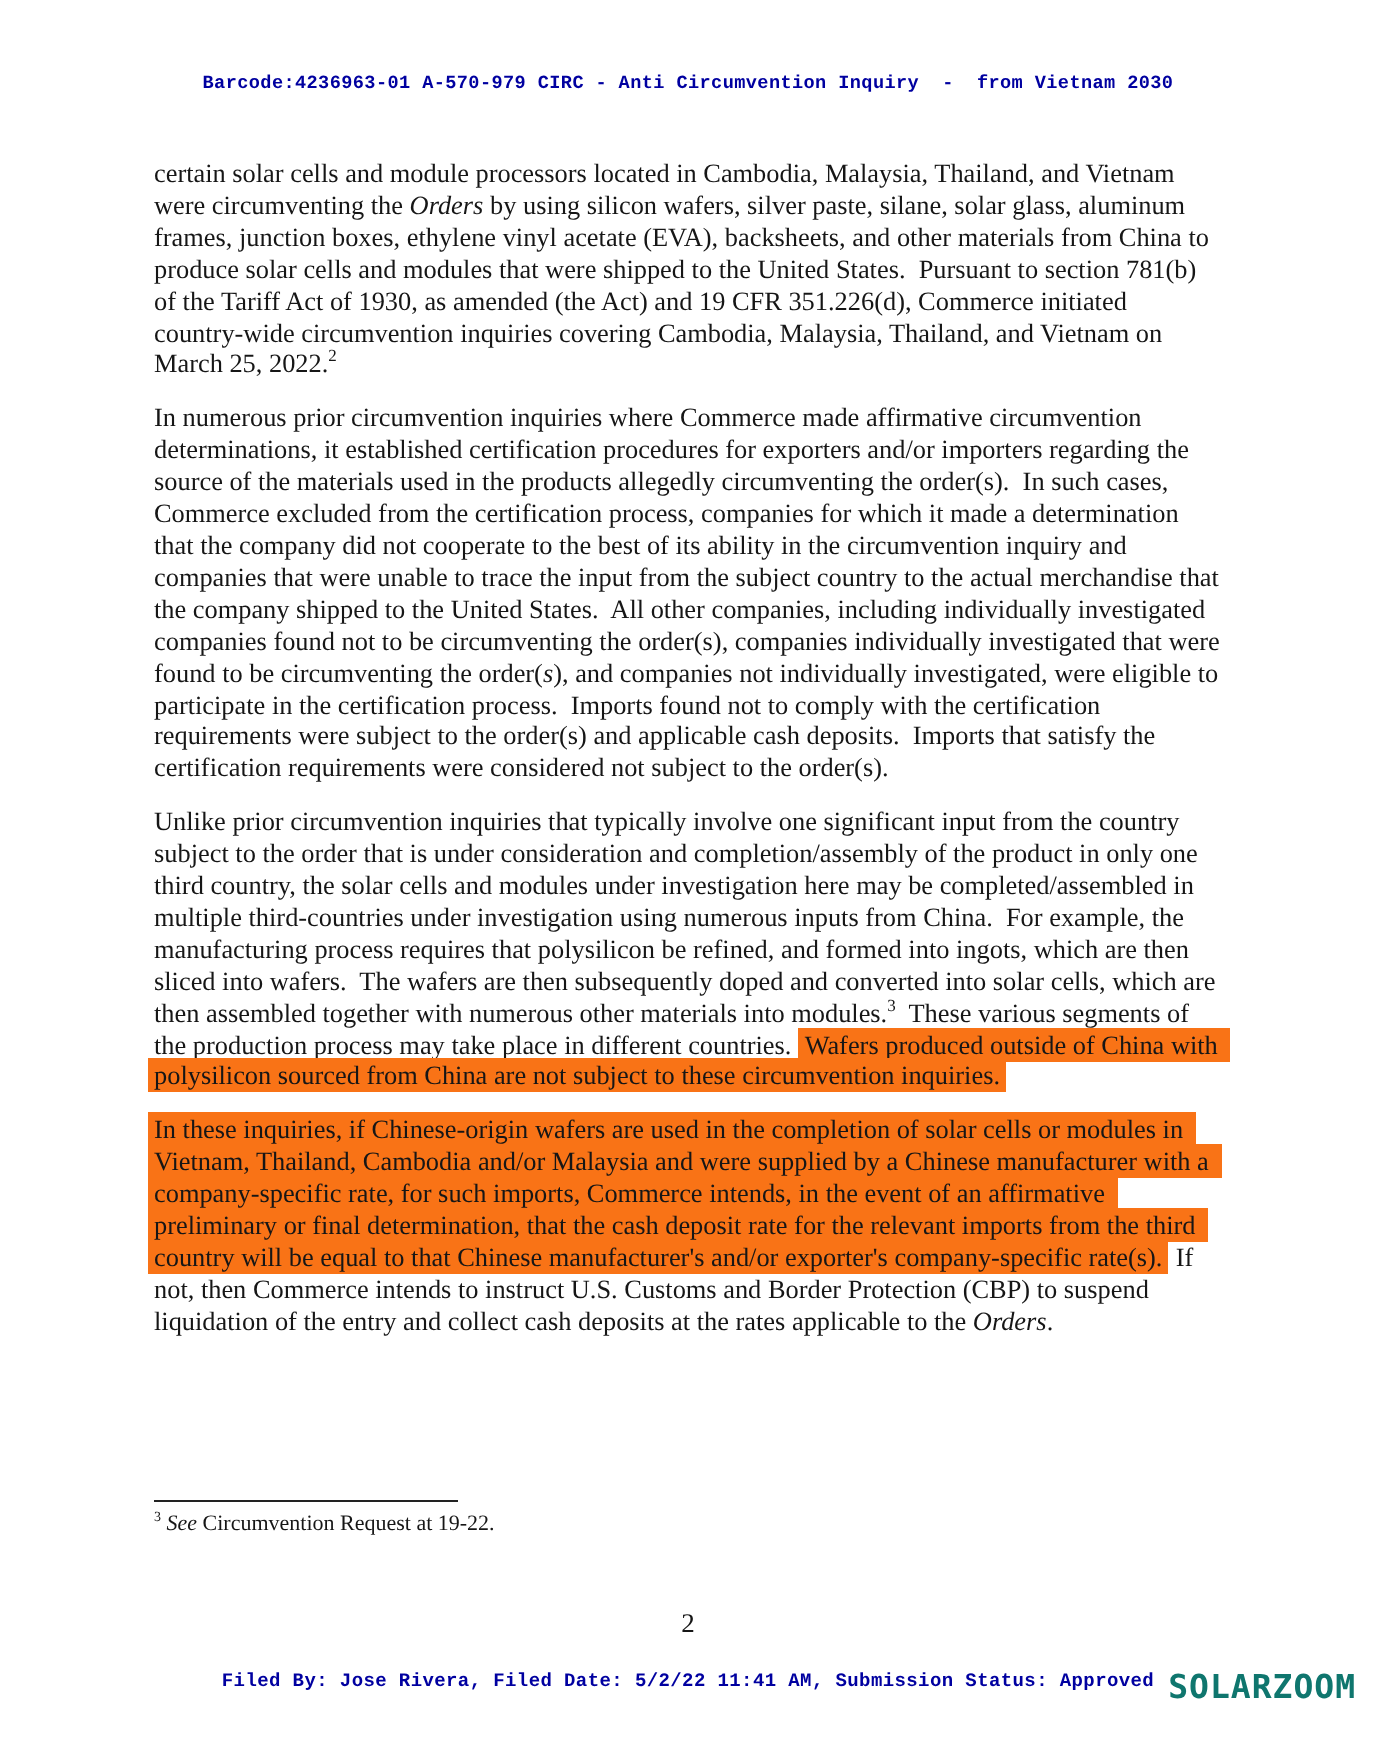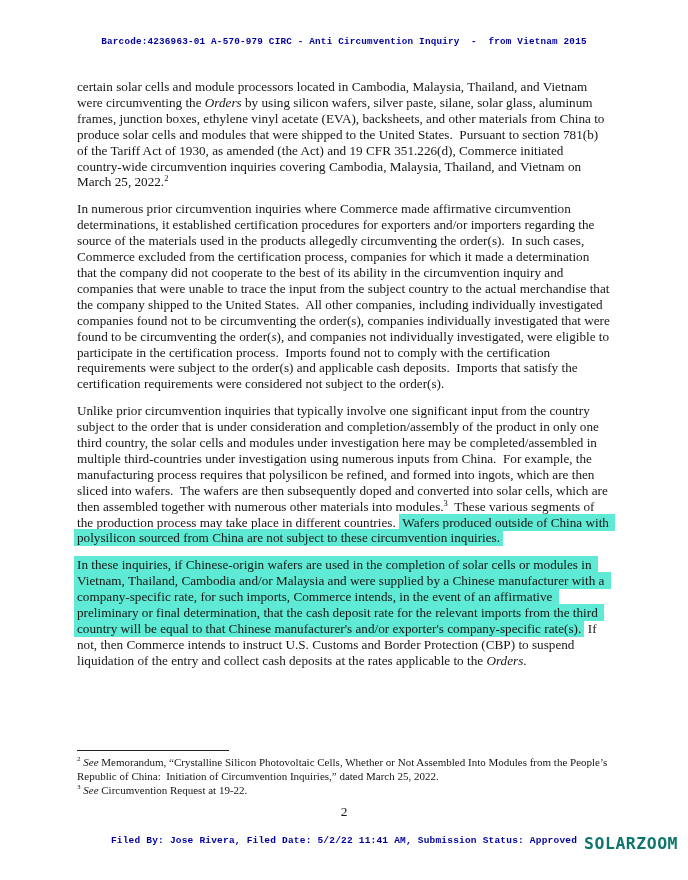--- a/index.html
+++ b/index.html
@@ -29,21 +29,21 @@
     left: 77px;
     top: 79px;
     width: 533px;
     font-size: 13.2px;
     line-height: 15.9px;
   }
   .body-text p { margin: 0 0 11px 0; white-space: pre-wrap; }
   .it  { font-style: italic; font-family: Liberation Serif, serif; }
   .sup { vertical-align: super; font-size: 8.5px; line-height: 0; }
   .hl  {
-    background: #5eead4;
+    background: #f97316;
     padding: 1px 3px;
     margin: 0 -3px;
     box-decoration-break: clone;
     -webkit-box-decoration-break: clone;
   }
   .footnotes {
     position: absolute;
     left: 77px;
     top: 750px;
     width: 533px;
@@ -70,32 +70,31 @@
     font-size: 16.5px;
     color: #0f766e;
     letter-spacing: 0.5px;
   }
 </style>
 </head>
 <body>
 
 <div class="page">
 
-  <div class="stamp header-stamp">Barcode:4236963-01 A-570-979 CIRC - Anti Circumvention Inquiry  -  from Vietnam 2015</div>
+  <div class="stamp header-stamp">Barcode:4236963-01 A-570-979 CIRC - Anti Circumvention Inquiry  -  from Vietnam 2030</div>
 
   <div class="body-text">
     <p><span>certain solar cells and module processors located in Cambodia, Malaysia, Thailand, and Vietnam were circumventing the </span><span class="it">Orders</span><span> by using silicon wafers, silver paste, silane, solar glass, aluminum frames, junction boxes, ethylene vinyl acetate (EVA), backsheets, and other materials from China to produce solar cells and modules that were shipped to the United States.  Pursuant to section 781(b) of the Tariff Act of 1930, as amended (the Act) and 19 CFR 351.226(d), Commerce initiated country-wide circumvention inquiries covering Cambodia, Malaysia, Thailand, and Vietnam on March 25, 2022.</span><span class="sup">2</span></p>
     <p><span>In numerous prior circumvention inquiries where Commerce made affirmative circumvention determinations, it established certification procedures for exporters and/or importers regarding the source of the materials used in the products allegedly circumventing the order(s).  In such cases, Commerce excluded from the certification process, companies for which it made a determination that the company did not cooperate to the best of its ability in the circumvention inquiry and companies that were unable to trace the input from the subject country to the actual merchandise that the company shipped to the United States.  All other companies, including individually investigated companies found not to be circumventing the order(s), companies individually investigated that were found to be circumventing the order(</span><span class="it">s</span><span>), and companies not individually investigated, were eligible to participate in the certification process.  Imports found not to comply with the certification requirements were subject to the order(s) and applicable cash deposits.  Imports that satisfy the certification requirements were considered not subject to the order(s).</span></p>
     <p><span>Unlike prior circumvention inquiries that typically involve one significant input from the country subject to the order that is under consideration and completion/assembly of the product in only one third country, the solar cells and modules under investigation here may be completed/assembled in multiple third-countries under investigation using numerous inputs from China.  For example, the manufacturing process requires that polysilicon be refined, and formed into ingots, which are then sliced into wafers.  The wafers are then subsequently doped and converted into solar cells, which are then assembled together with numerous other materials into modules.</span><span class="sup">3</span><span>  These various segments of the production process may take place in different countries.  </span><span class="hl">Wafers produced outside of China with polysilicon sourced from China are not subject to these circumvention inquiries.</span></p>
     <p><span class="hl">In these inquiries, if Chinese-origin wafers are used in the completion of solar cells or modules in Vietnam, Thailand, Cambodia and/or Malaysia and were supplied by a Chinese manufacturer with a company-specific rate, for such imports, Commerce intends, in the event of an affirmative preliminary or final determination, that the cash deposit rate for the relevant imports from the third country will be equal to that Chinese manufacturer's and/or exporter's company-specific rate(s).</span><span>  If not, then Commerce intends to instruct U.S. Customs and Border Protection (CBP) to suspend liquidation of the entry and collect cash deposits at the rates applicable to the </span><span class="it">Orders</span><span>.</span></p>
   </div>
 
   <div class="footnotes">
     <div class="fn-rule"></div>
-    <div class="fn"><span class="sup">2</span><span class="it"> See</span><span> Memorandum, “Crystalline Silicon Photovoltaic Cells, Whether or Not Assembled Into Modules from the People’s Republic of China:  Initiation of Circumvention Inquiries,” dated March 25, 2022.</span></div>
     <div class="fn"><span class="sup">3</span><span class="it"> See</span><span> Circumvention Request at 19-22.</span></div>
   </div>
 
   <div class="page-number">2</div>
 
   <div class="stamp footer-stamp">Filed By: Jose Rivera, Filed Date: 5/2/22 11:41 AM, Submission Status: Approved</div>
 
   <div class="watermark">SOLARZOOM</div>
 
 </div>

